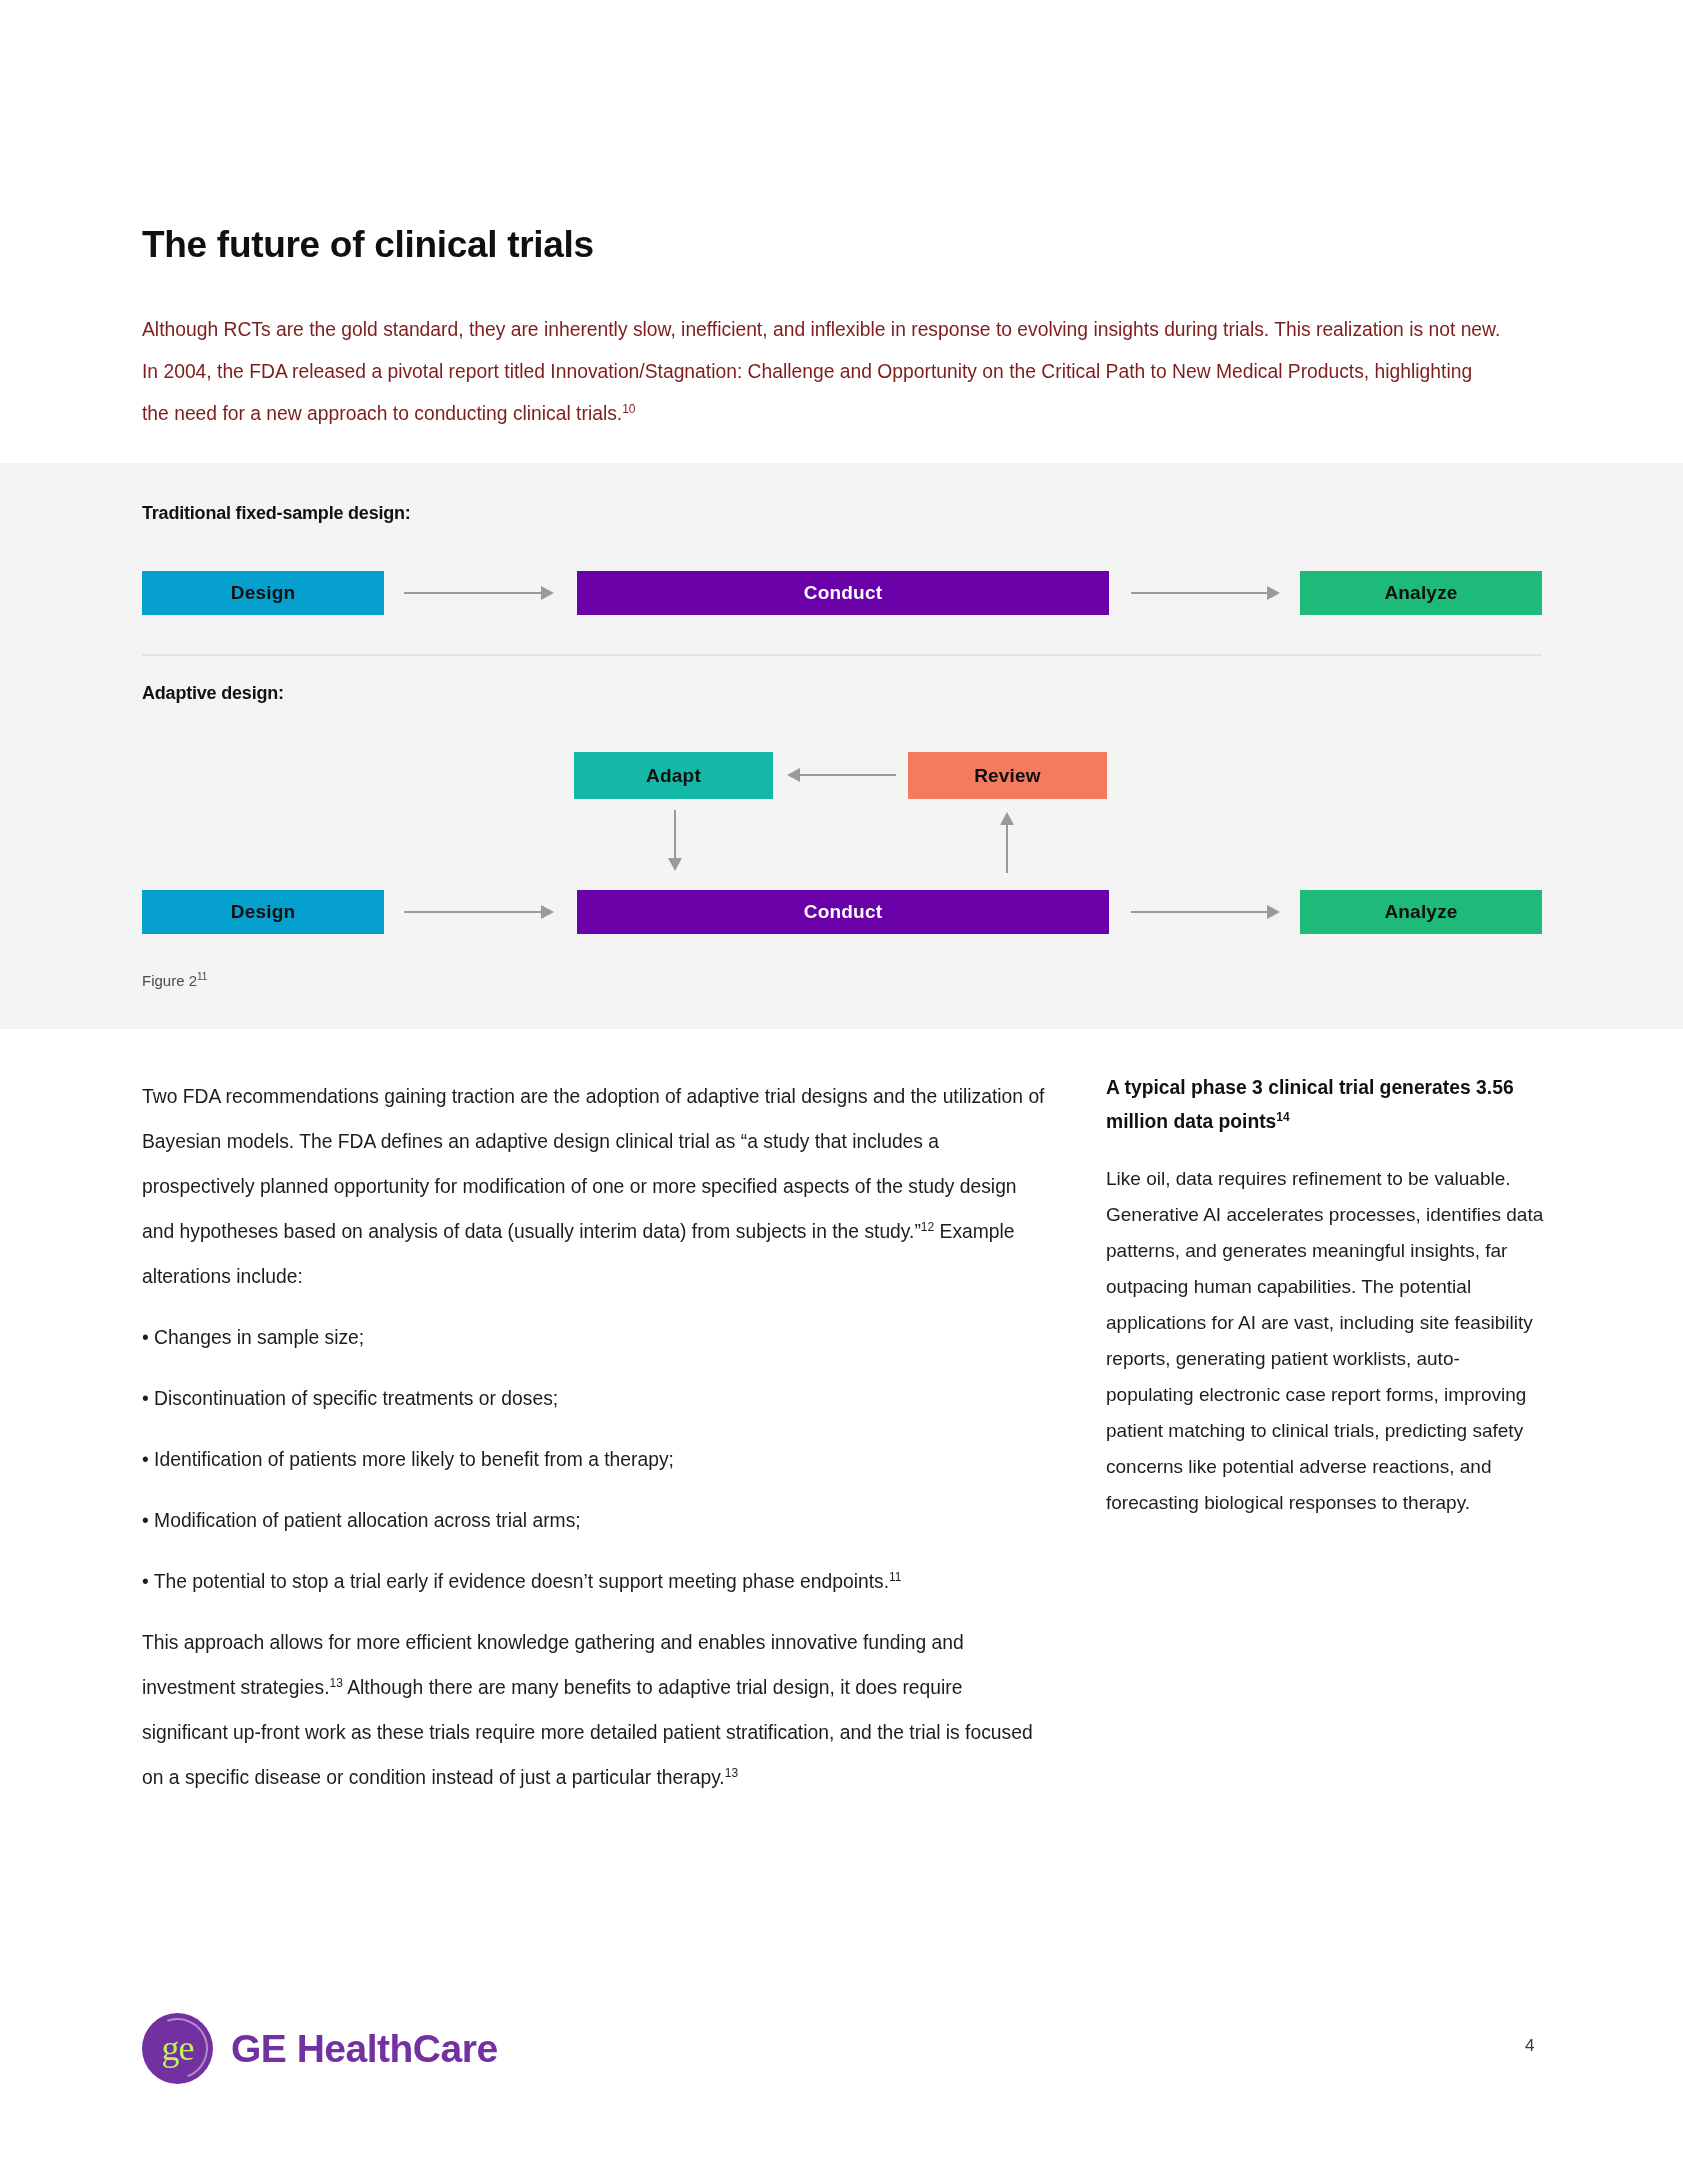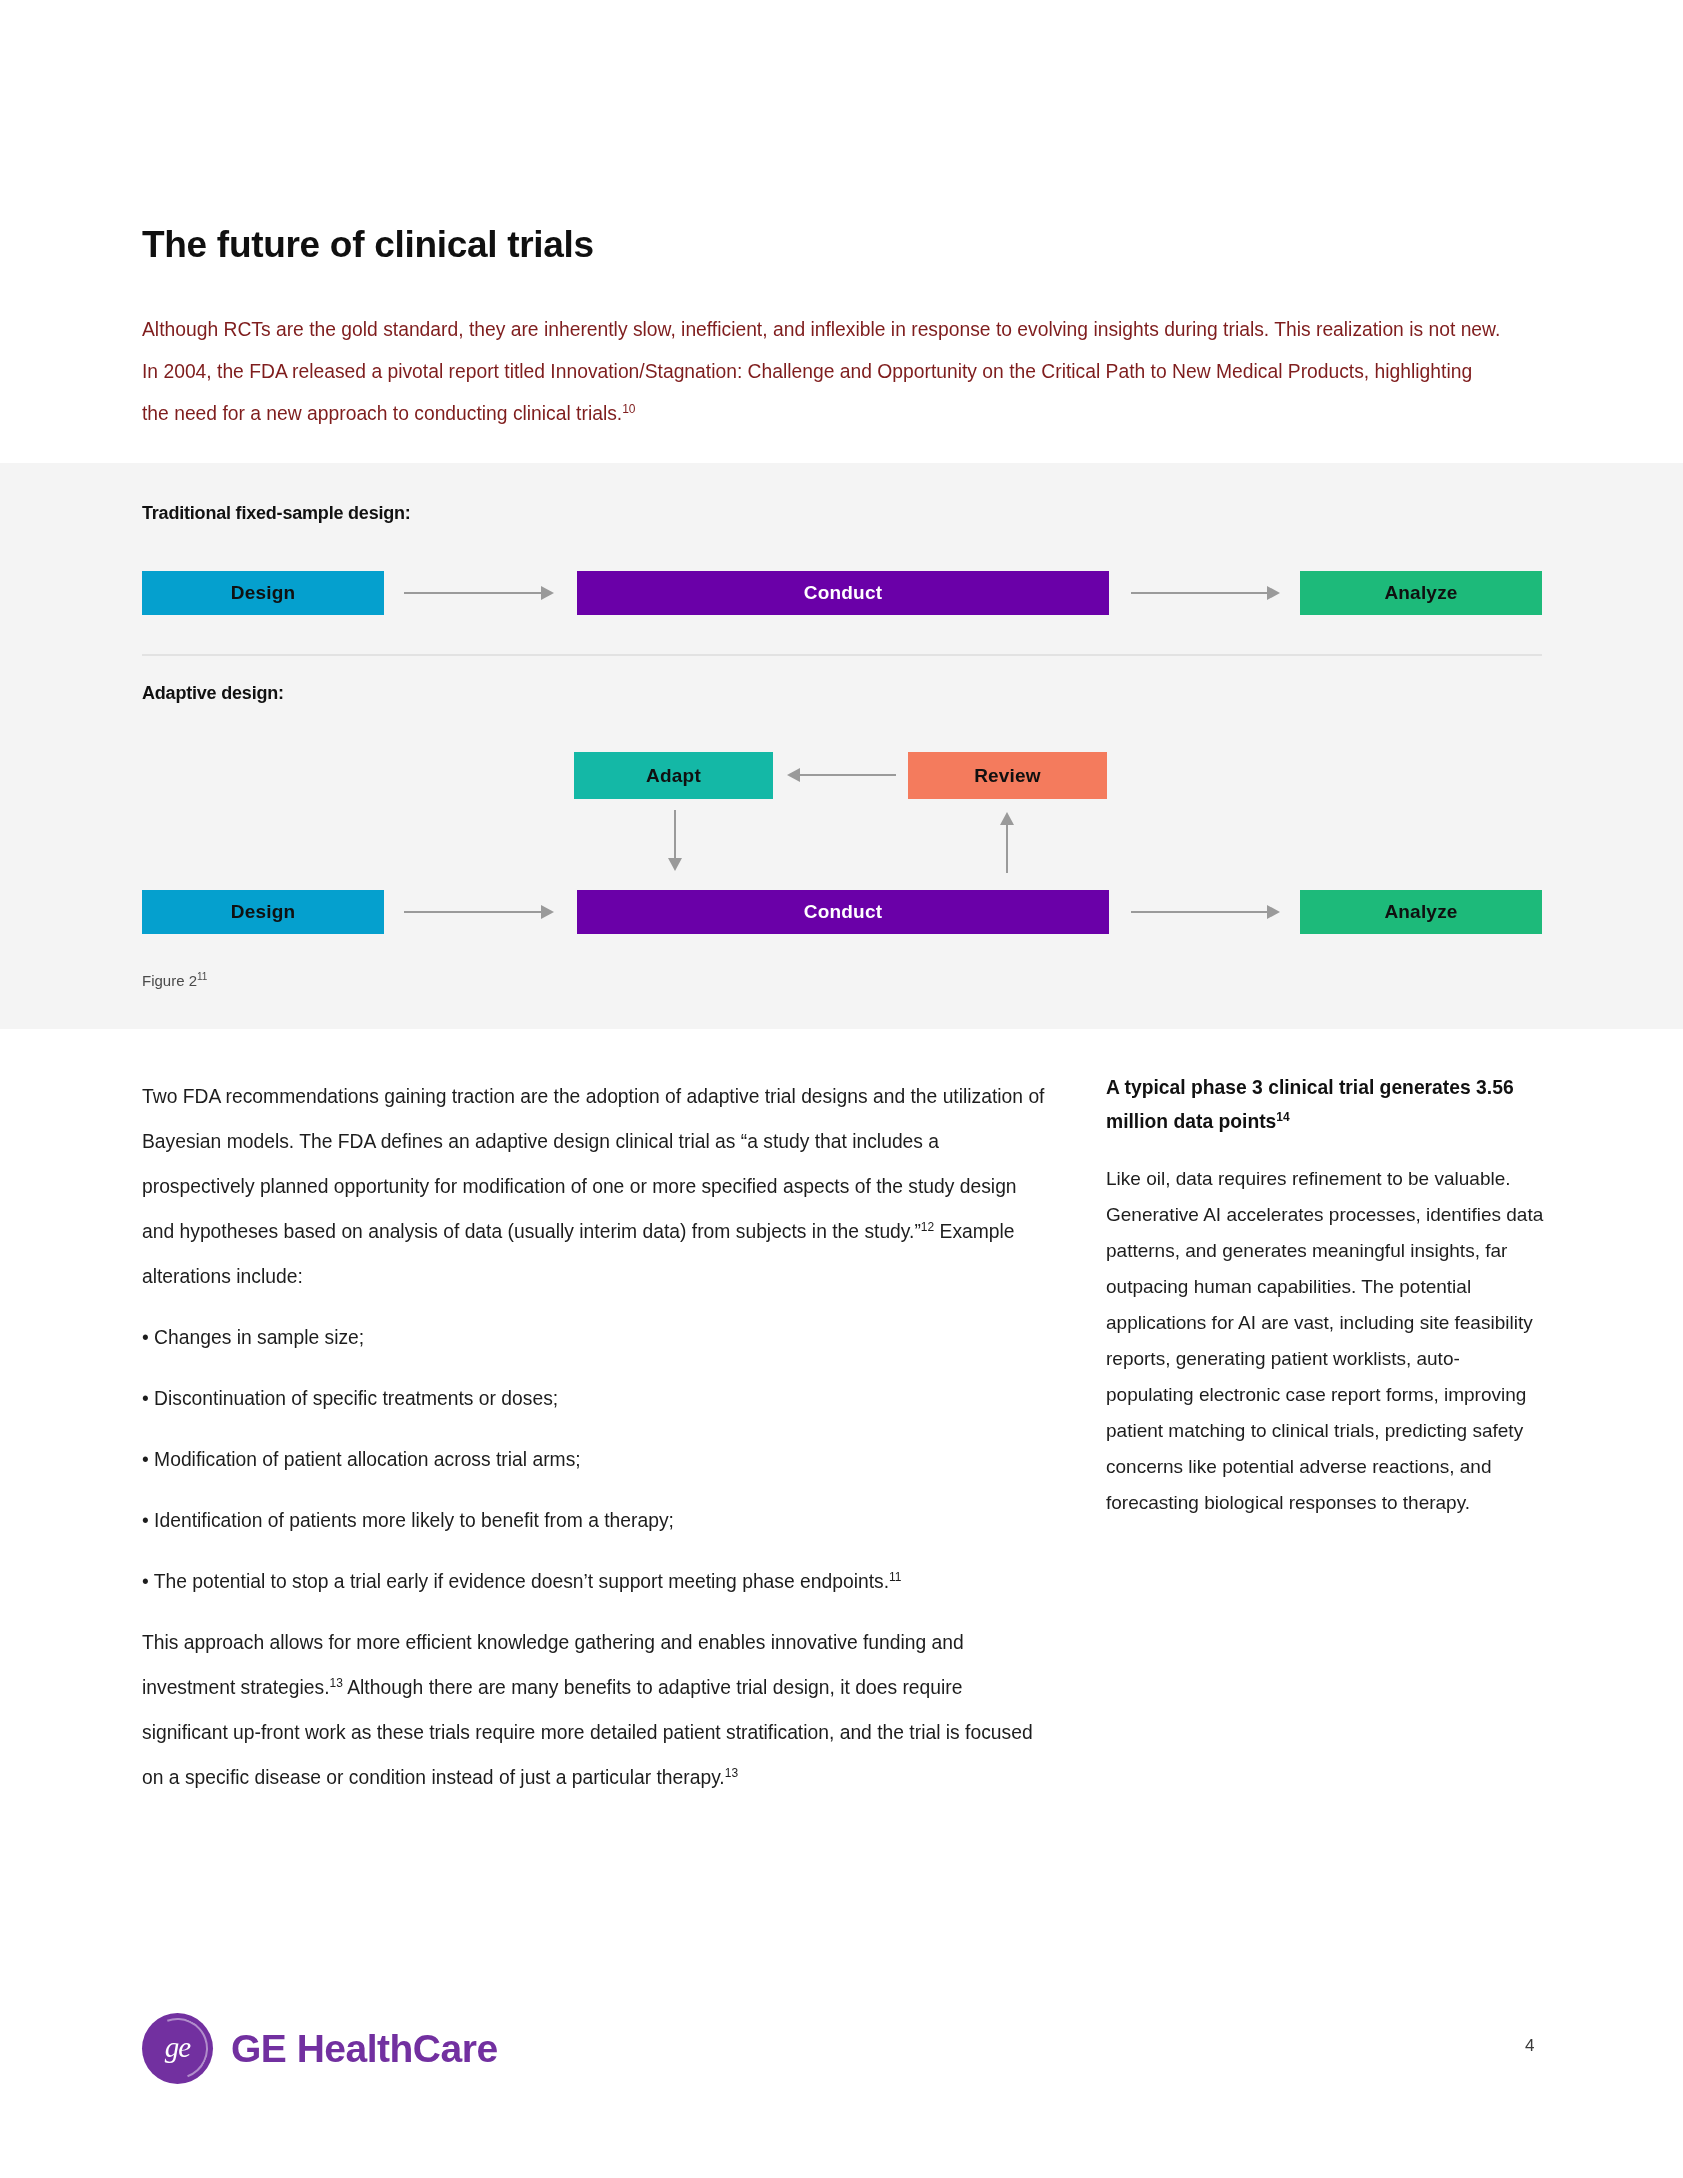--- a/index.html
+++ b/index.html
@@ -203,23 +203,22 @@
     width: 71px; height: 71px;
     border-radius: 50%;
     background: #7230a0;
     position: relative;
     display: flex;
     align-items: center;
     justify-content: center;
   }
   .ge-monogram .ge-letters {
     font-family: "Liberation Serif", serif;
-    font-style: italic;
-    font-size: 29px;
-    color: #ffffff;
+    font-size: 36px;
+    color: #bef264;
     letter-spacing: -1px;
     transform: translateY(-1px);
   }
   .ge-monogram .swirl {
     position: absolute;
     inset: 5px;
     border-radius: 50%;
     border: 2px solid rgba(255,255,255,0.45);
     border-left-color: transparent;
     border-bottom-color: transparent;
@@ -298,22 +297,22 @@
   <div class="fbox box-analyze-2 dark-text">Analyze</div>
 
   <div class="figure-caption"><span>Figure 2</span><sup>11</sup></div>
 
   <div class="col-left">
     <p><span>Two FDA recommendations gaining traction are the adoption of adaptive trial designs and the utilization of Bayesian models. The FDA defines an adaptive design clinical trial as “a study that includes a prospectively planned opportunity for modification of one or more specified aspects of the study design and hypotheses based on analysis of data (usually interim data) from subjects in the study.”</span><sup>12</sup><span> Example alterations include:</span></p>
 
     <div class="bullets">
       <p class="bullet"><span>• Changes in sample size;</span><sup></sup></p>
       <p class="bullet"><span>• Discontinuation of specific treatments or doses;</span><sup></sup></p>
+      <p class="bullet"><span>• Identification of patients more likely to benefit from a therapy;</span><sup></sup></p>
       <p class="bullet"><span>• Modification of patient allocation across trial arms;</span><sup></sup></p>
-      <p class="bullet"><span>• Identification of patients more likely to benefit from a therapy;</span><sup></sup></p>
       <p class="bullet"><span>• The potential to stop a trial early if evidence doesn’t support meeting phase endpoints.</span><sup>11</sup></p>
     </div>
 
     <p><span>This approach allows for more efficient knowledge gathering and enables innovative funding and investment strategies.</span><sup>13</sup><span> Although there are many benefits to adaptive trial design, it does require significant up-front work as these trials require more detailed patient stratification, and the trial is focused on a specific disease or condition instead of just a particular therapy.</span><sup>13</sup></p>
   </div>
 
   <div class="col-right">
     <p class="rc-head"><span>A typical phase 3 clinical trial generates 3.56 million data points</span><sup>14</sup></p>
     <p>Like oil, data requires refinement to be valuable. Generative AI accelerates processes, identifies data patterns, and generates meaningful insights, far outpacing human capabilities. The potential applications for AI are vast, including site feasibility reports, generating patient worklists, auto-populating electronic case report forms, improving patient matching to clinical trials, predicting safety concerns like potential adverse reactions, and forecasting biological responses to therapy.</p>
   </div>

